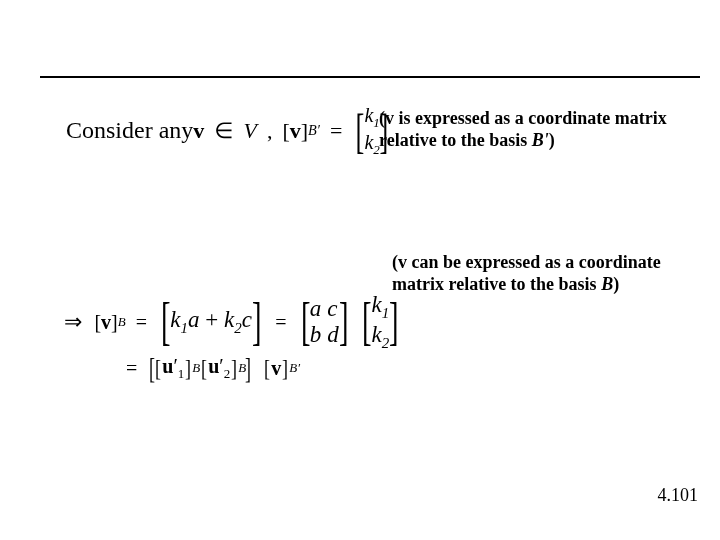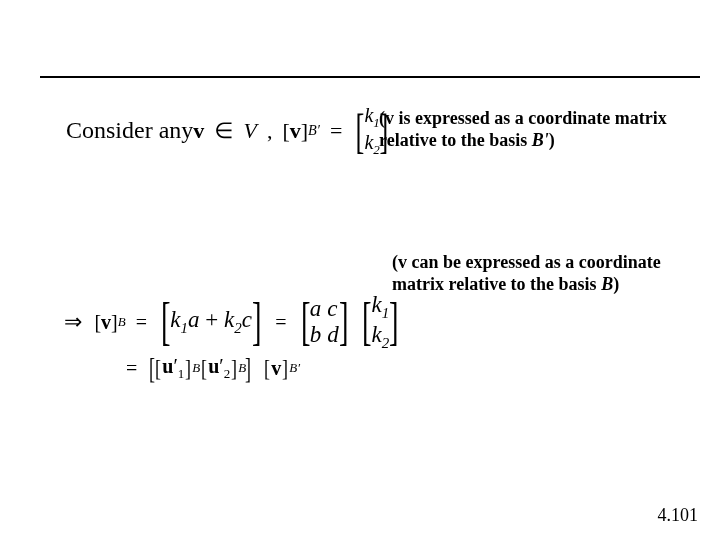--- a/index.html
+++ b/index.html
@@ -110,21 +110,21 @@
   }
   .inlinebr {
     display: inline-flex;
     align-items: center;
   }
   .tight { margin: 0 -3px; }
   .hspace { display: inline-block; width: 6px; }
   .pagenum {
     position: absolute;
     right: 22px;
-    bottom: 14px;
+    bottom: 34px;
     font-size: 18px;
     text-align: center;
   }
   .normalI { font-style: italic; }
   .prime { font-style: normal; }
   .vcenter { display:inline-flex; align-items:center; }
 </style>
 </head>
 <body>
 

